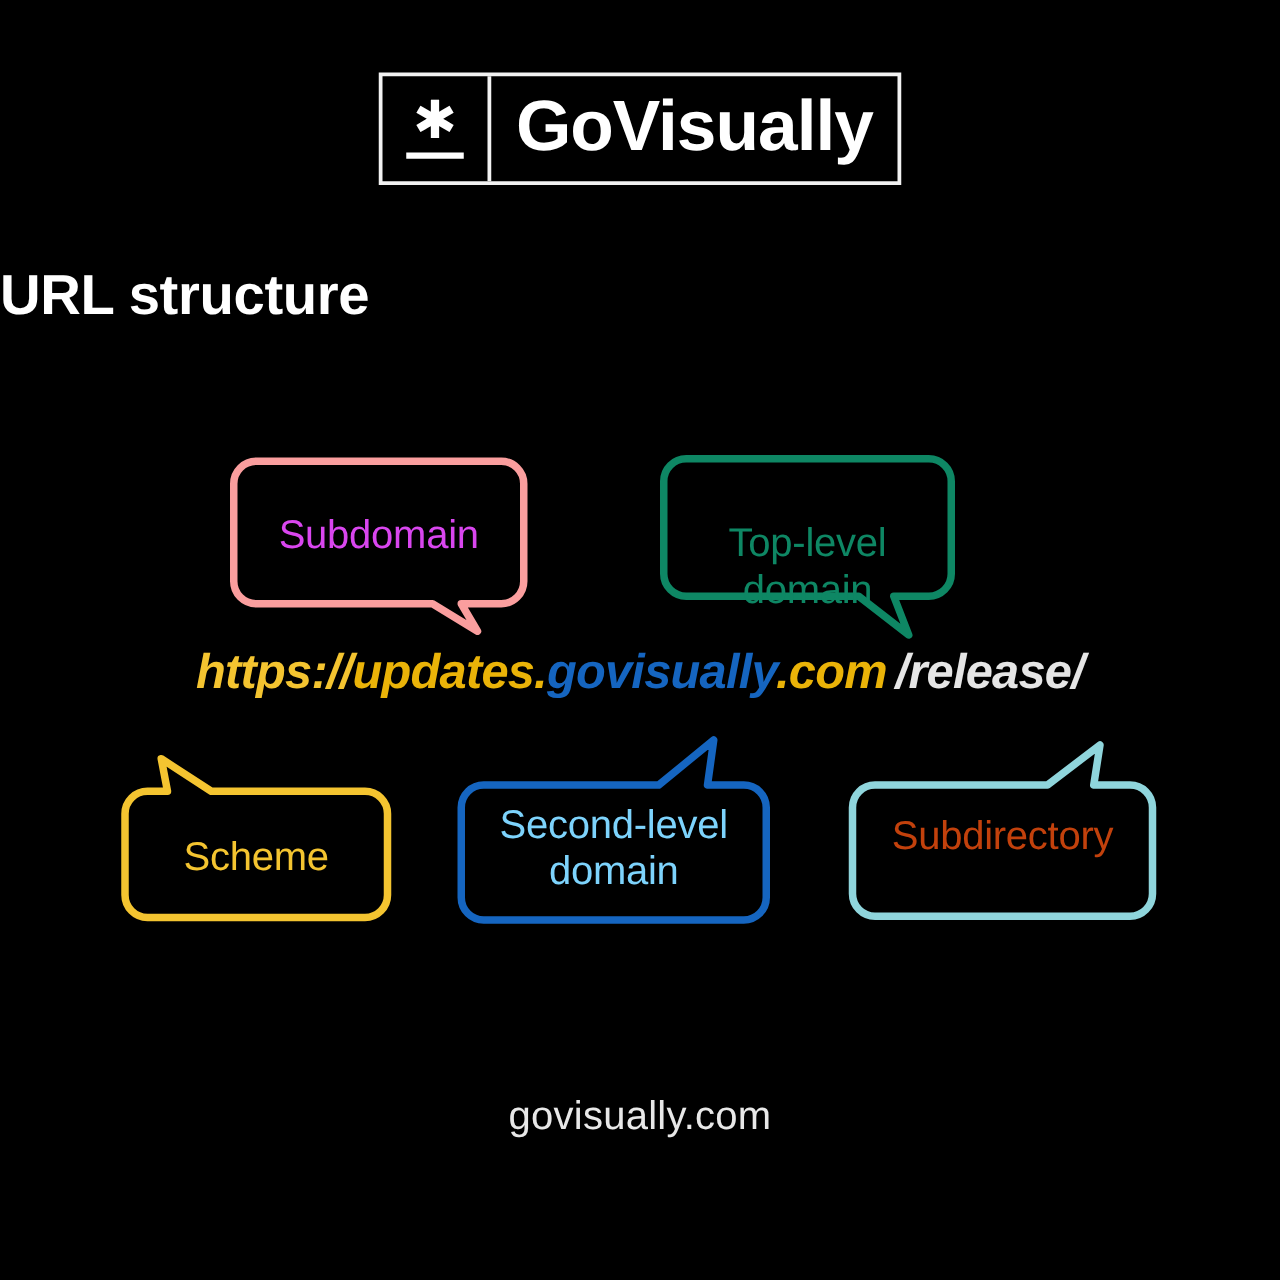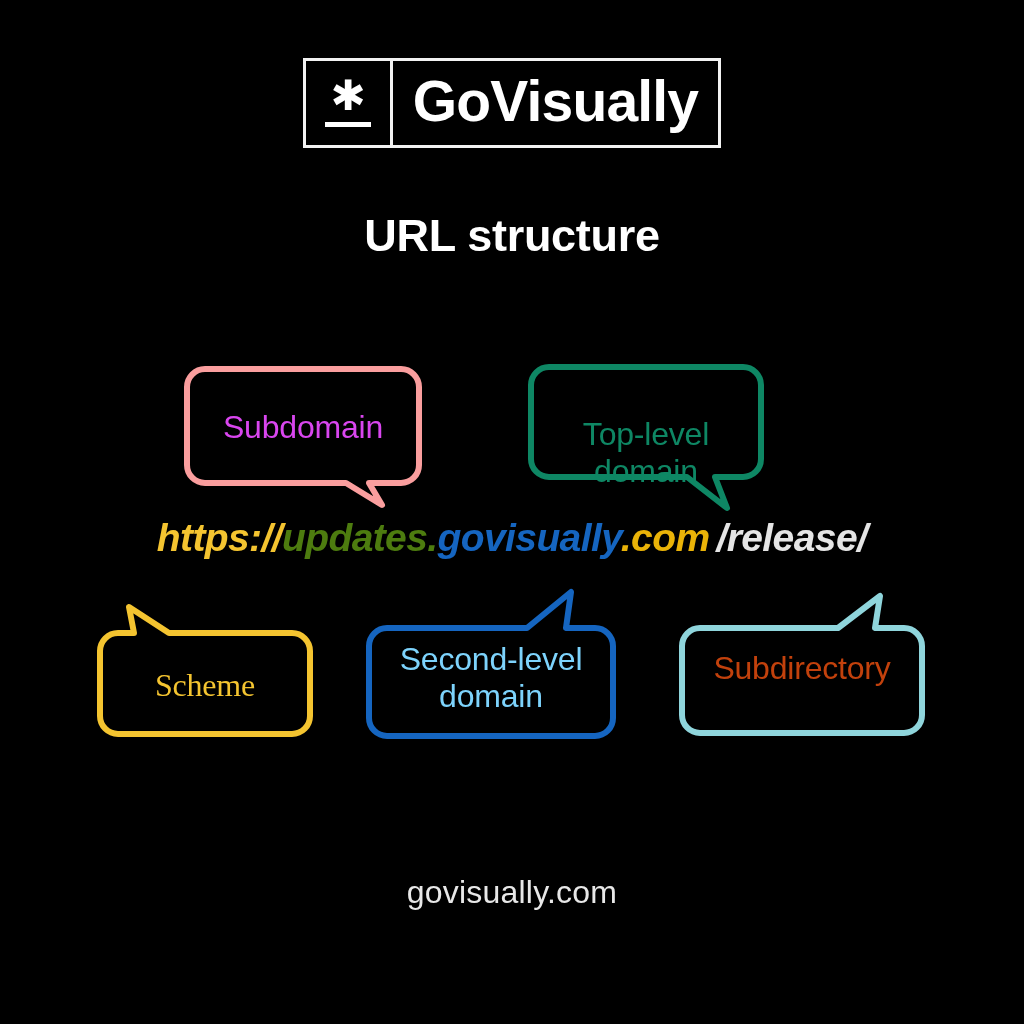--- a/index.html
+++ b/index.html
@@ -64,21 +64,21 @@
     padding-bottom: 4px;
     font-family: "Liberation Sans", sans-serif;
   }
 
   
   .page-title {
     position: absolute;
     left: 0;
     top: 210px;
     width: 1024px;
-    text-align: center;
+    text-align: left;
     color: #ffffff;
     font-size: 45px;
     font-weight: 700;
     letter-spacing: -0.3px;
   }
 
   
   .url-line {
     position: absolute;
     left: 0;
@@ -86,21 +86,21 @@
     width: 1024px;
     text-align: center;
     font-size: 39px;
     font-weight: 700;
     font-style: italic;
     letter-spacing: -0.6px;
     white-space: nowrap;
   }
   .url-line .seg { display: inline; text-align: right; }
   .seg-scheme   { color: #F4C430; }
-  .seg-sub      { color: #4d7c0f; }
+  .seg-sub      { color: #eab308; }
   .seg-sld      { color: #1565C0; }
   .seg-tld      { color: #eab308; }
   .seg-dir      { color: #e5e5e5; margin-left: 7px; }
 
   
   .callout {
     position: absolute;
     box-sizing: border-box;
   }
   .callout .bubble {
@@ -128,21 +128,21 @@
   }
 
   
   #callout-subdomain   { left: 183px; top: 365px; width: 240px; height: 140px; }
   #callout-subdomain   .label { top: 44px; color: #d946ef; }
 
   #callout-tld         { left: 527px; top: 363px; width: 238px; height: 145px; }
   #callout-tld         .label { top: 26px; color: #0E8764; margin-top: 27px; }
 
   #callout-scheme      { left: 96px;  top: 603px; width: 218px; height: 135px; }
-  #callout-scheme      .label { top: 64px; color: #F4C430; font-family: Liberation Serif, serif; }
+  #callout-scheme      .label { top: 64px; color: #F4C430; }
 
   #callout-sld         { left: 365px; top: 588px; width: 252px; height: 152px; }
   #callout-sld         .label { top: 53px; color: #7dd3fc; }
 
   #callout-subdir      { left: 678px; top: 592px; width: 248px; height: 145px; }
   #callout-subdir      .label { top: 58px; color: #c2410c; }
 
   
   .footer {
     position: absolute;

